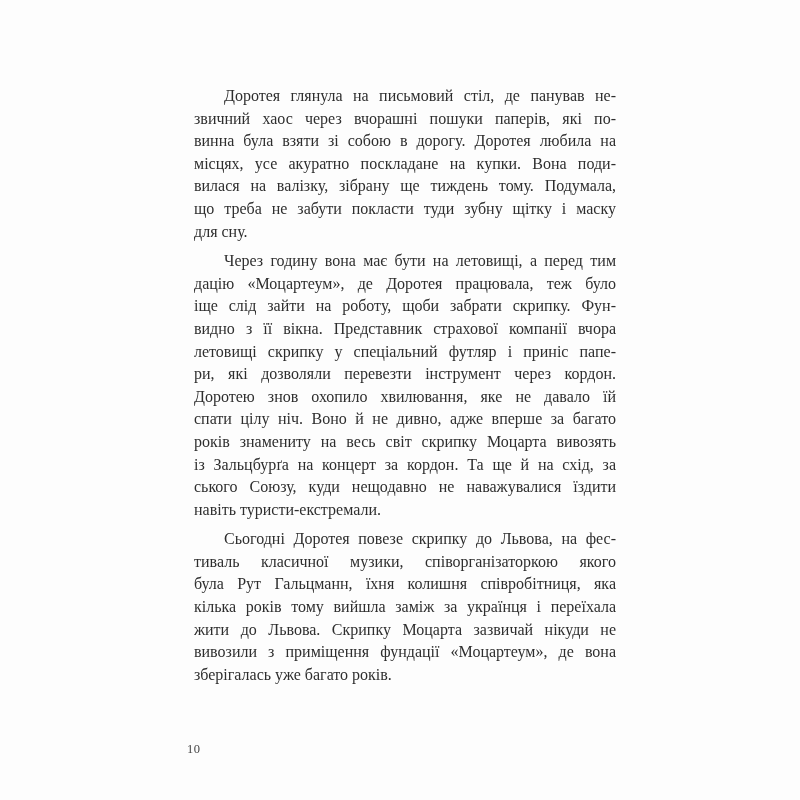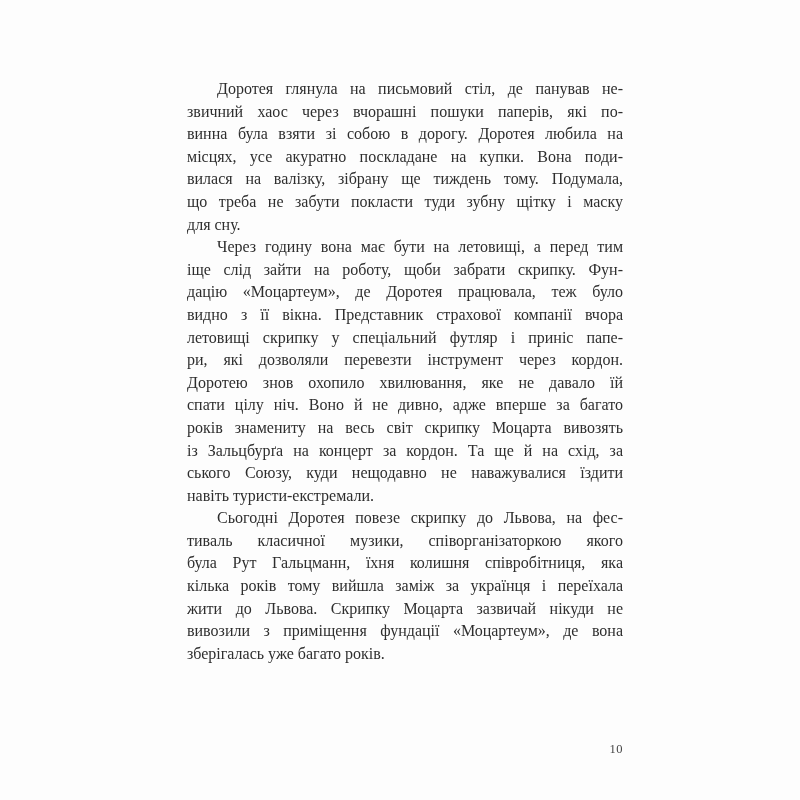--- a/index.html
+++ b/index.html
@@ -22,41 +22,41 @@
     position: absolute;
     left: 187px;
     top: 78px;
     width: 436px;
     font-family: "Liberation Serif", serif;
     font-size: 16px;
     line-height: 22.6px;
     color: #2e2e2e;
   }
   .paragraph {
-    margin: 0;
+    margin: 7px;
   }
   .line {
     text-align: justify;
     text-align-last: justify;
     white-space: normal;
     overflow: hidden;
     height: 22.6px;
   }
   .line.first {
     text-indent: 30px;
   }
   .line.last {
     text-align-last: left;
   }
   .page-number {
     position: absolute;
     left: 187px;
     width: 436px;
     top: 742px;
-    text-align: right;
+    text-align: left;
     font-family: "Liberation Serif", serif;
     font-size: 12.5px;
     letter-spacing: 0.5px;
     color: #454545;
   }
 </style>
 </head>
 <body>
 
 <div class="book-page">
@@ -65,22 +65,22 @@
         <div class="line first">Доротея глянула на письмовий стіл, де панував не-</div>
         <div class="line">звичний хаос через вчорашні пошуки паперів, які по-</div>
         <div class="line">винна була взяти зі собою в дорогу. Доротея любила на</div>
         <div class="line">місцях, усе акуратно поскладане на купки. Вона поди-</div>
         <div class="line">вилася на валізку, зібрану ще тиждень тому. Подумала,</div>
         <div class="line">що треба не забути покласти туди зубну щітку і маску</div>
         <div class="line last">для сну.</div>
       </div>
       <div class="paragraph">
         <div class="line first">Через годину вона має бути на летовищі, а перед тим</div>
+        <div class="line">дацію «Моцартеум», де Доротея працювала, теж було</div>
         <div class="line">іще слід зайти на роботу, щоби забрати скрипку. Фун-</div>
-        <div class="line">дацію «Моцартеум», де Доротея працювала, теж було</div>
         <div class="line">видно з її вікна. Представник страхової компанії вчора</div>
         <div class="line">летовищі скрипку у спеціальний футляр і приніс папе-</div>
         <div class="line">ри, які дозволяли перевезти інструмент через кордон.</div>
         <div class="line">Доротею знов охопило хвилювання, яке не давало їй</div>
         <div class="line">спати цілу ніч. Воно й не дивно, адже вперше за багато</div>
         <div class="line">років знамениту на весь світ скрипку Моцарта вивозять</div>
         <div class="line">із Зальцбурґа на концерт за кордон. Та ще й на схід, за</div>
         <div class="line">ського Союзу, куди нещодавно не наважувалися їздити</div>
         <div class="line last">навіть туристи-екстремали.</div>
       </div>

